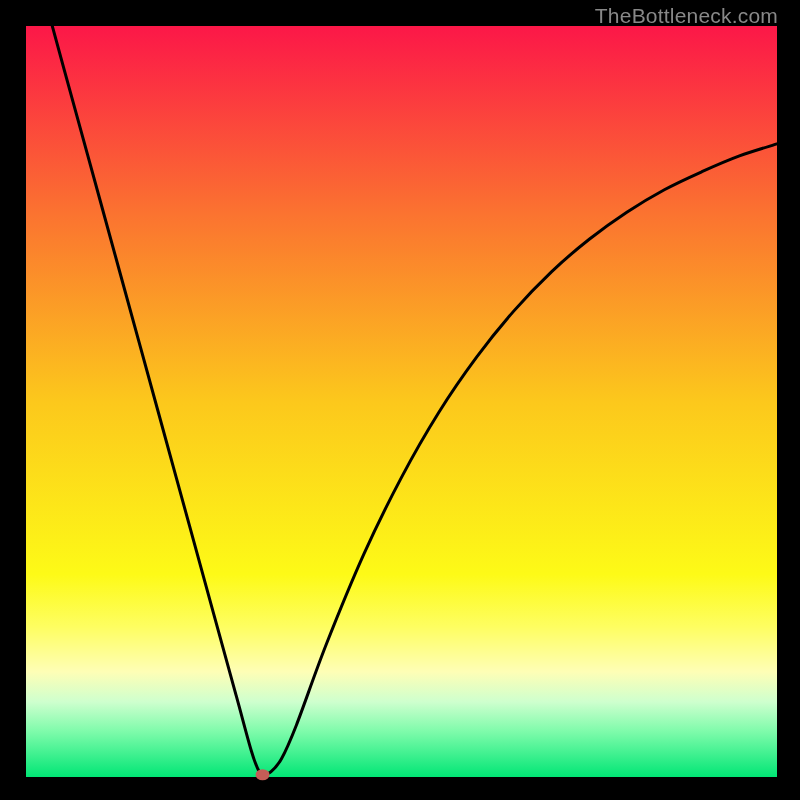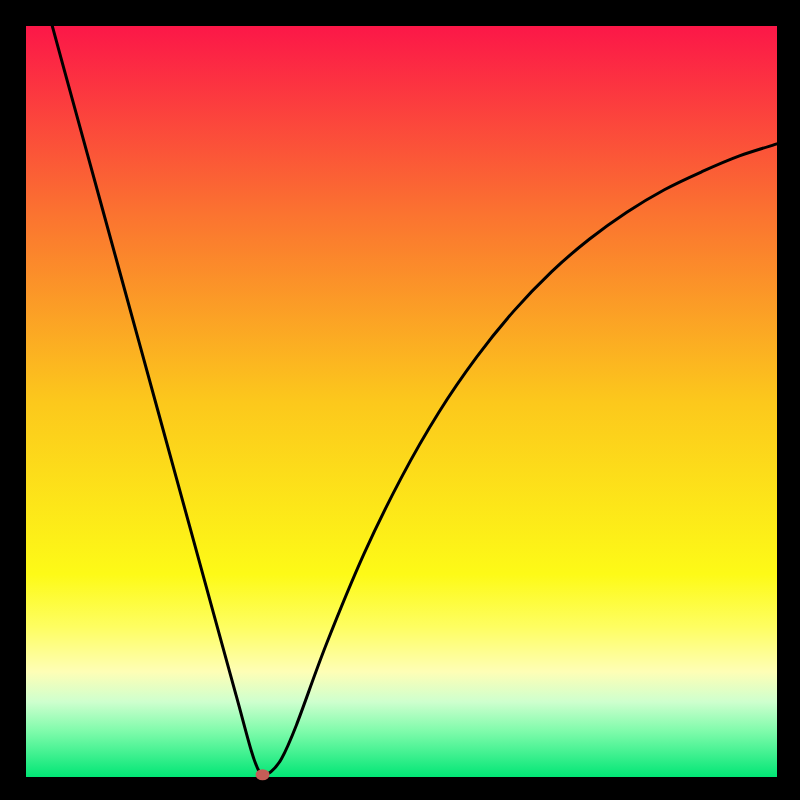--- a/index.html
+++ b/index.html
@@ -31,20 +31,21 @@
     left: 0;
   }
   .plot-bg {
     
   }
 </style>
 </head>
 <body>
 
 <div class="container">
+  <div class="watermark">TheBottleneck.com</div>
   <svg id="chart-svg" width="800" height="800" viewBox="0 0 800 800">
     <defs>
       <linearGradient id="bg-grad" x1="0" y1="0" x2="0" y2="1">
           <stop offset="0.00%" stop-color="#fc1748"></stop>
           <stop offset="25.00%" stop-color="#fb7330"></stop>
           <stop offset="50.00%" stop-color="#fcc81c"></stop>
           <stop offset="73.00%" stop-color="#fdfa17"></stop>
           <stop offset="80.00%" stop-color="#fefe61"></stop>
           <stop offset="86.00%" stop-color="#fefeb6"></stop>
           <stop offset="90.00%" stop-color="#ceffce"></stop>

